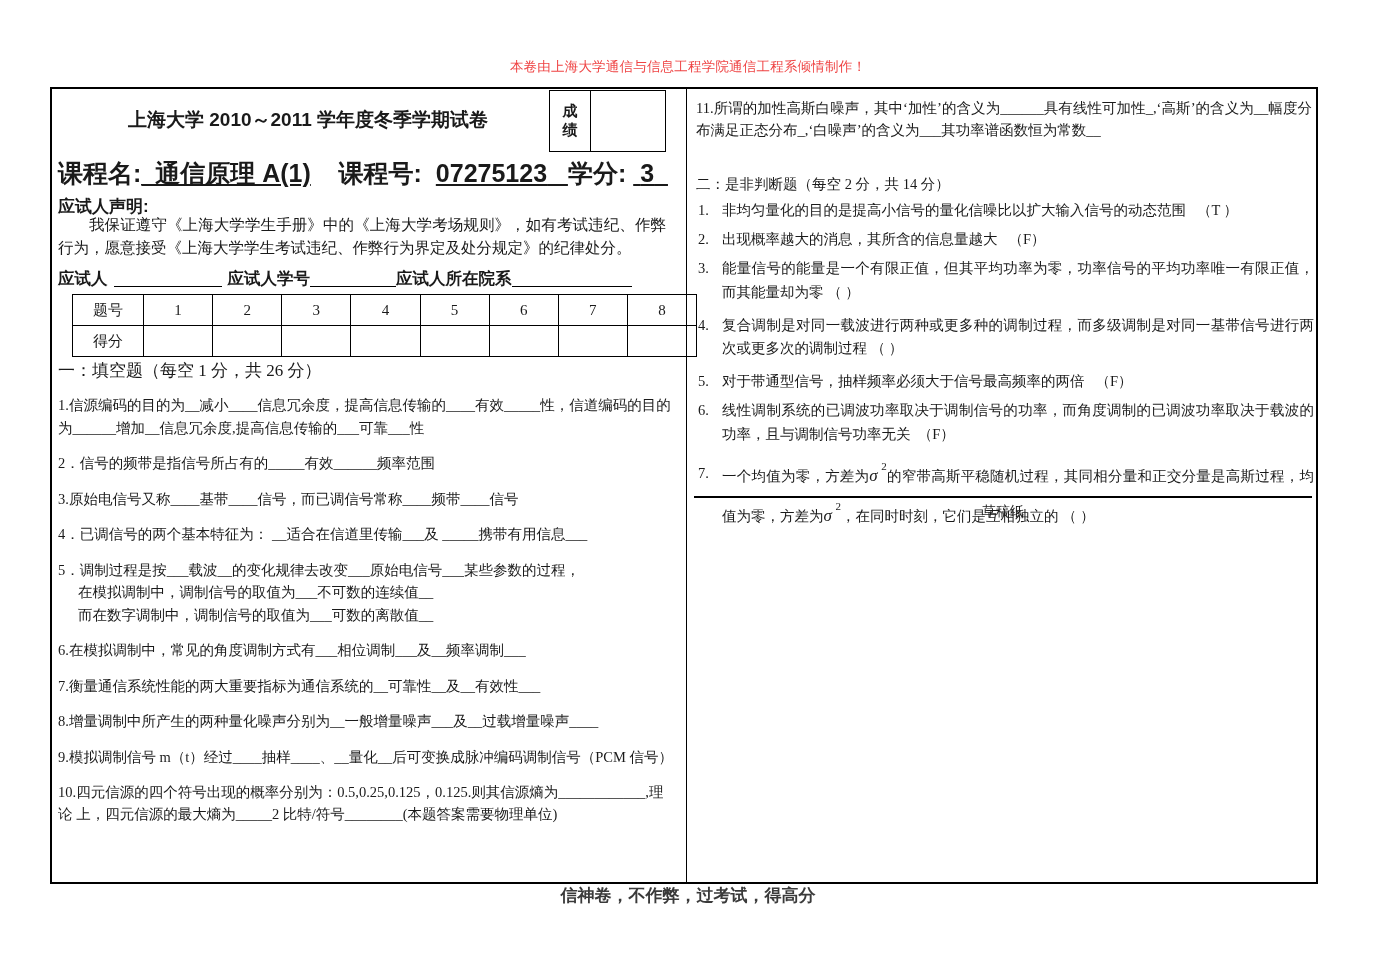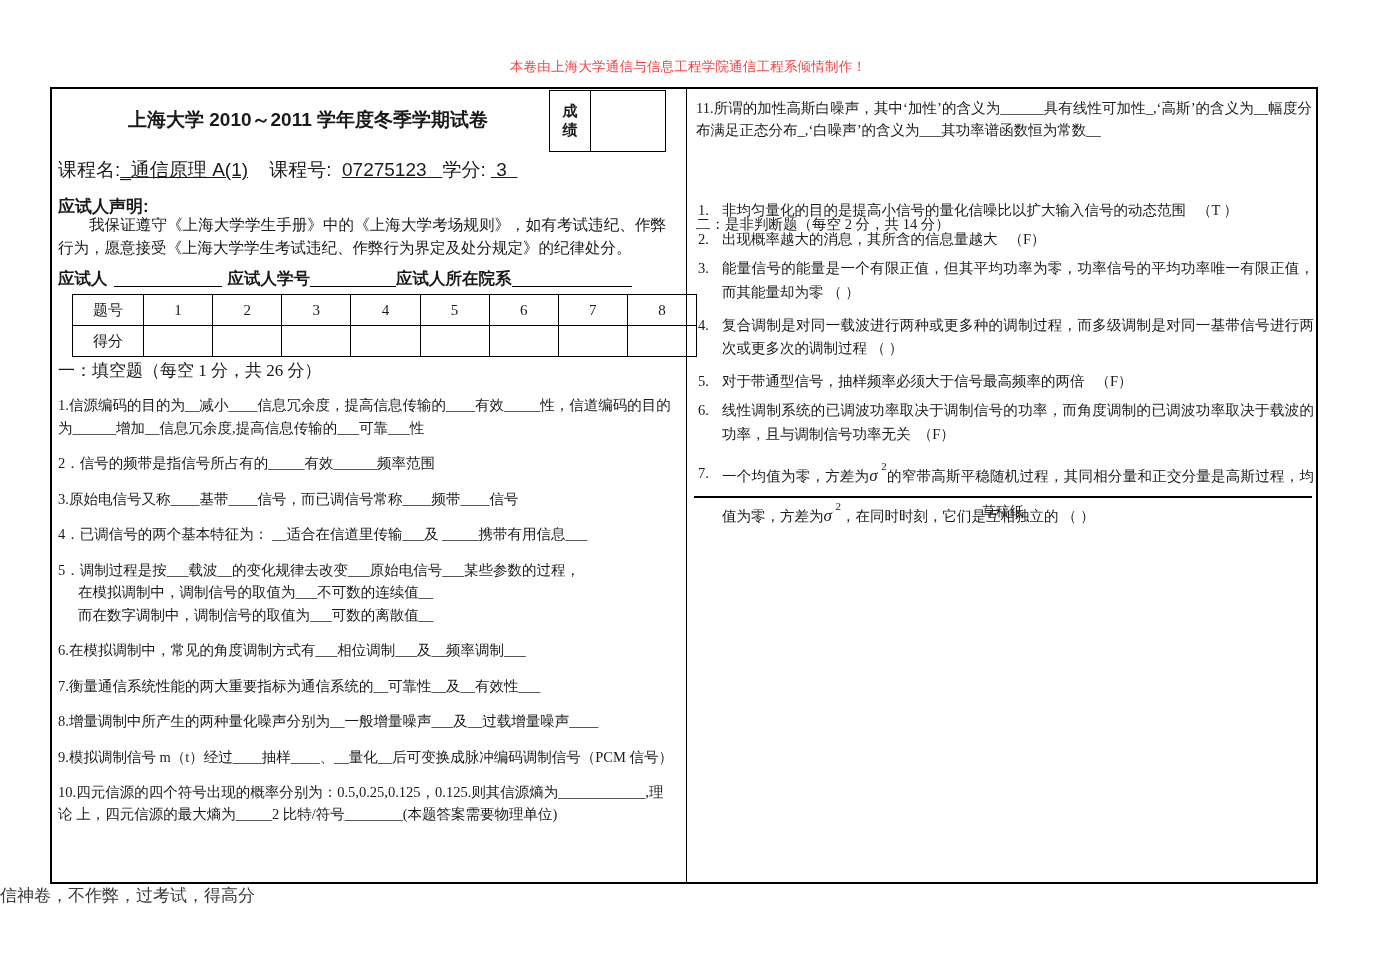--- a/index.html
+++ b/index.html
@@ -104,22 +104,22 @@
     font-family: "Liberation Sans", "DejaVu Sans", sans-serif;
     font-weight: 700;
     font-size: 19px;
     white-space: nowrap;
   }
   .course-line {
     position: absolute;
     left: 6px;
     top: 68px;
     font-family: "Liberation Sans", "DejaVu Sans", sans-serif;
-    font-weight: 400;
-    font-size: 19px;
+    font-weight: 700;
+    font-size: 25px;
     white-space: nowrap;
   }
   .course-line .u { text-decoration: underline; }
   .declare-title {
     position: absolute;
     left: 6px;
     top: 106px;
     font-family: "Liberation Sans", "DejaVu Sans", sans-serif;
     font-weight: 700;
     font-size: 17px;
@@ -202,21 +202,20 @@
     width: 616px;
     font-size: 14.5px;
     line-height: 1.55;
     text-align: justify;
   }
   .r-sec2 {
     position: absolute;
     left: 10px;
     top: 86px;
     font-size: 14.5px;
-    margin-top: 40px;
   }
   .tf-list {
     position: absolute;
     left: 10px;
     top: 110px;
     width: 618px;
     margin: 0;
     padding: 0;
     list-style: none;
     font-size: 14.5px;
@@ -263,24 +262,25 @@
     width: 634px;
     text-align: center;
     font-size: 14px;
   }
 
   .footer {
     position: absolute;
     left: 0;
     top: 884px;
     width: 1376px;
-    text-align: left;
+    text-align: center;
     font-size: 17px;
     color: #3a3a3a;
     font-family: "Liberation Serif", "DejaVu Serif", serif;
+    font-weight: bold;
   }
 </style>
 </head>
 <body>
 
 <div class="page">
 
   <div class="top-note">本卷由上海大学通信与信息工程学院通信工程系倾情制作！</div>
 
   <div class="frame">

